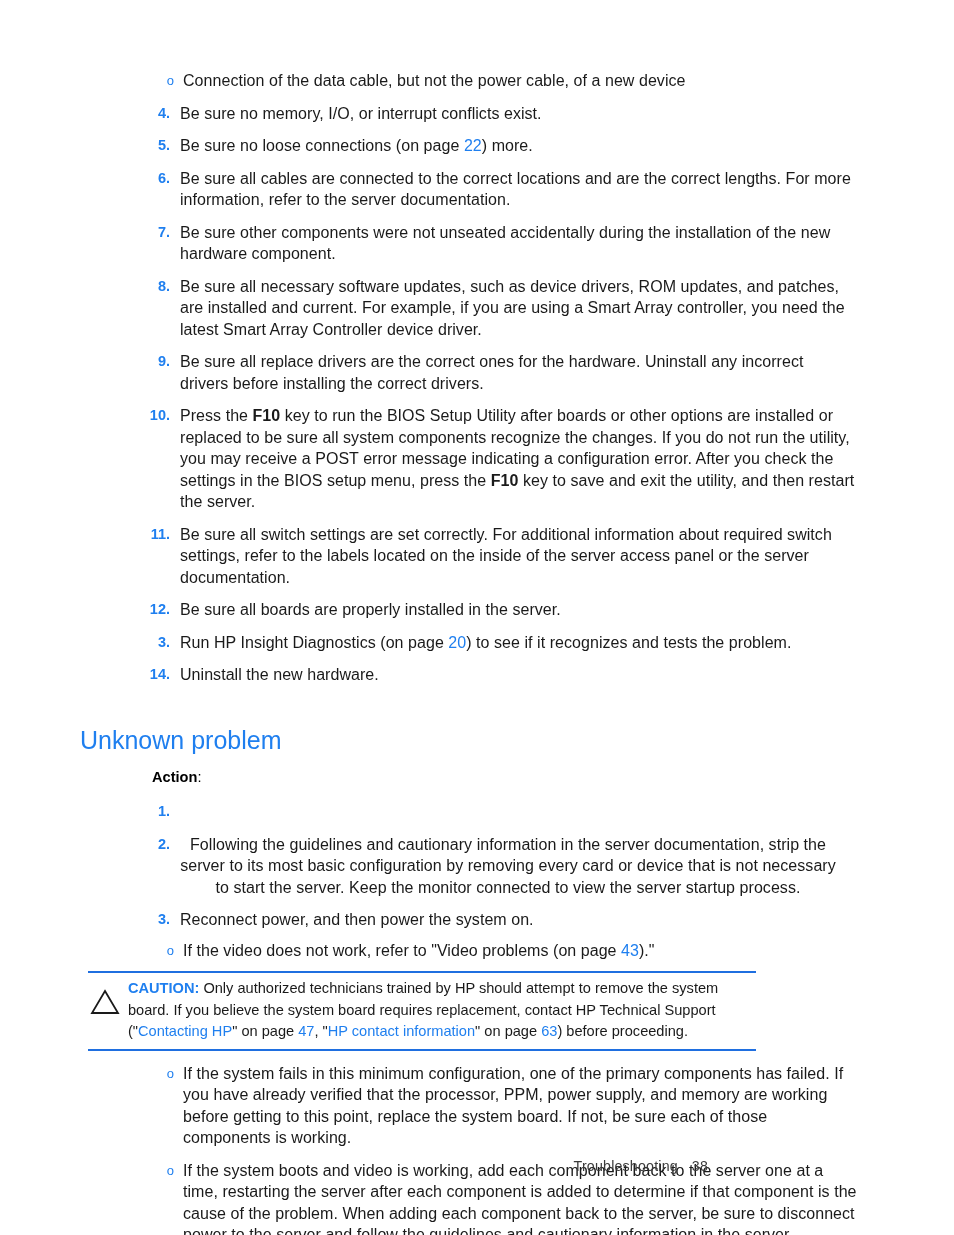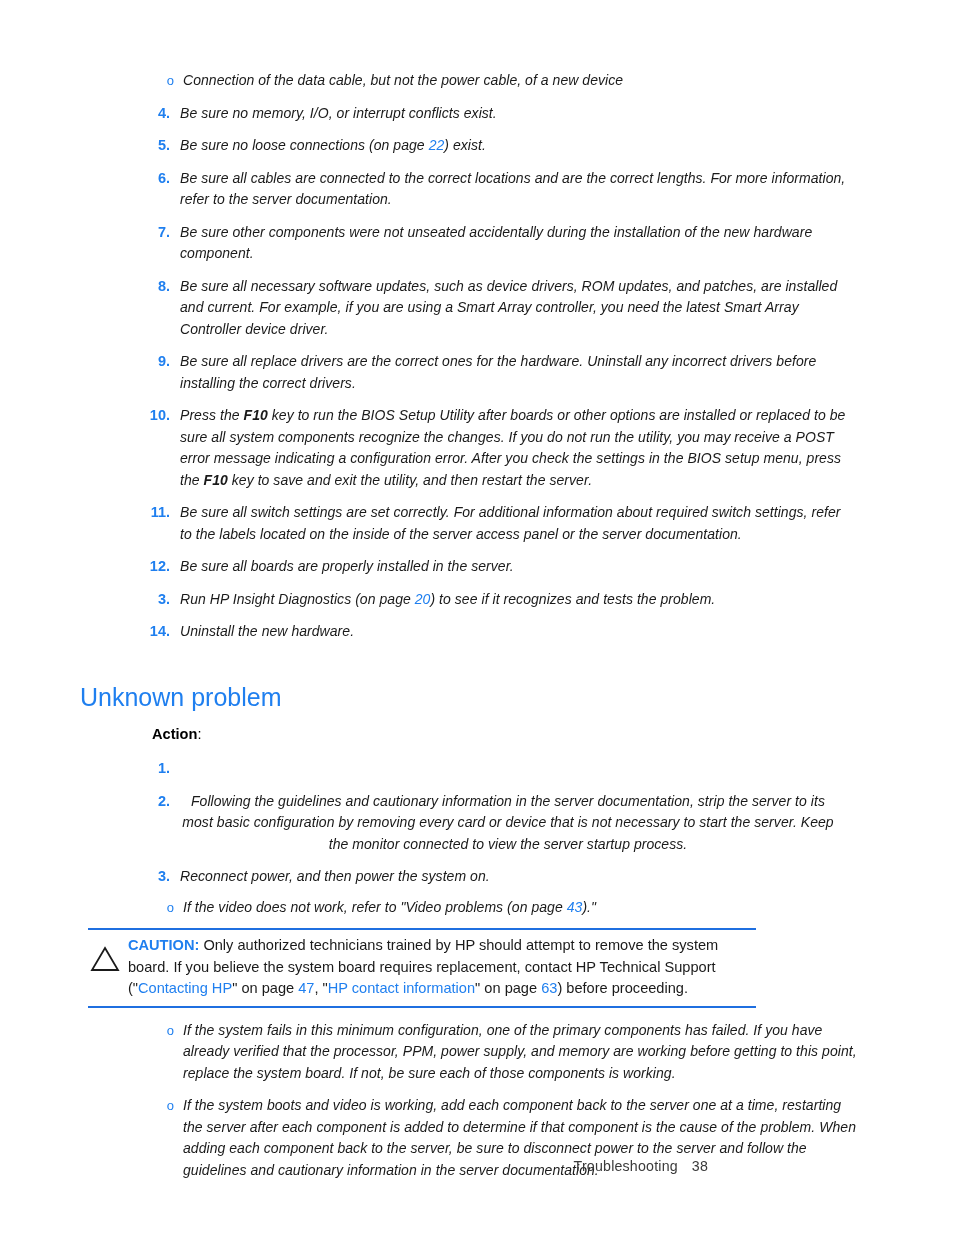--- a/index.html
+++ b/index.html
@@ -61,26 +61,25 @@
     margin-left: 153px;
     padding-right: 9px;
     box-sizing: border-box;
     font-weight: normal;
     font-size: 13px;
     line-height: 21.5px;
   }
 
   .body-text {
     flex: 1 1 auto;
-    font-size: 14px;
+    font-size: 16px;
     line-height: 21.5px;
     color: #1a1a1a;
     max-width: 676px;
     letter-spacing: 0.05px;
-    font-style: italic;
   }
   .body-text-narrow { max-width: 656px; text-align: center; }
 
   .lnk { color: #1f7fef; }
   .bold { font-weight: bold; }
 
   
   .heading {
     color: #1f7fef;
     font-size: 25px;
@@ -165,21 +164,21 @@
     <div class="body-text">Connection of the data cable, but not the power cable, of a new device</div>
   </div>
 
   <div class="row">
     <div class="marker num-marker">4.</div>
     <div class="body-text">Be sure no memory, I/O, or interrupt conflicts exist.</div>
   </div>
 
   <div class="row">
     <div class="marker num-marker">5.</div>
-    <div class="body-text"><span>Be sure no loose connections (on page </span><span class="lnk">22</span><span>) exist.</span></div>
+    <div class="body-text"><span>Be sure no loose connections (on page </span><span class="lnk">22</span><span>) more.</span></div>
   </div>
 
   <div class="row">
     <div class="marker num-marker">6.</div>
     <div class="body-text">Be sure all cables are connected to the correct locations and are the correct lengths. For more information, refer to the server documentation.</div>
   </div>
 
   <div class="row">
     <div class="marker num-marker">7.</div>
     <div class="body-text">Be sure other components were not unseated accidentally during the installation of the new hardware component.</div>

